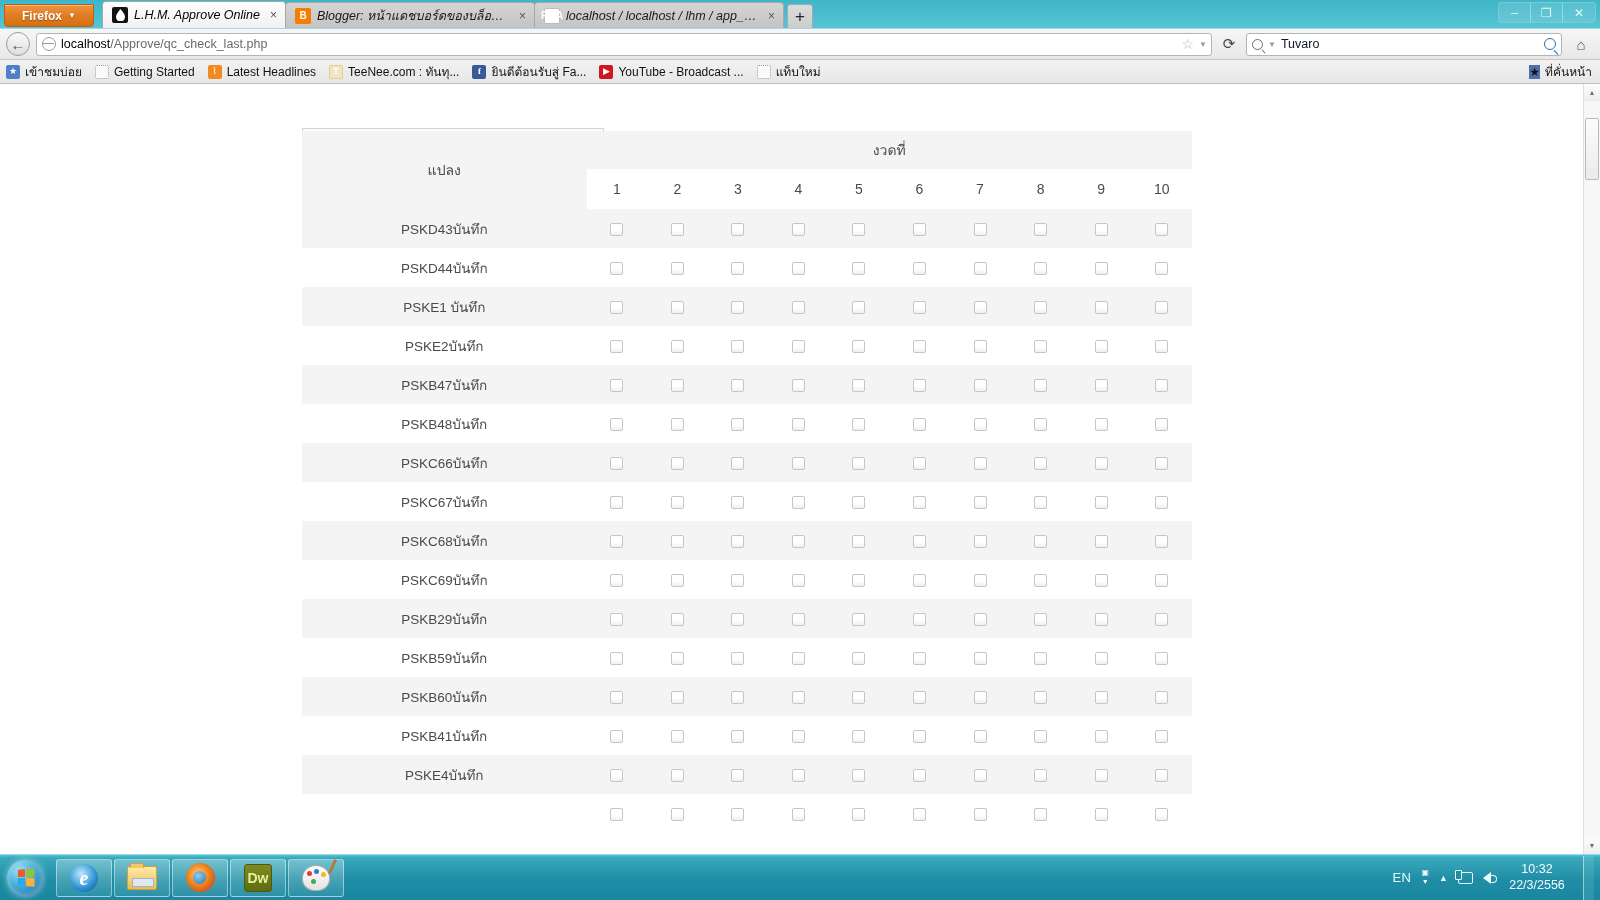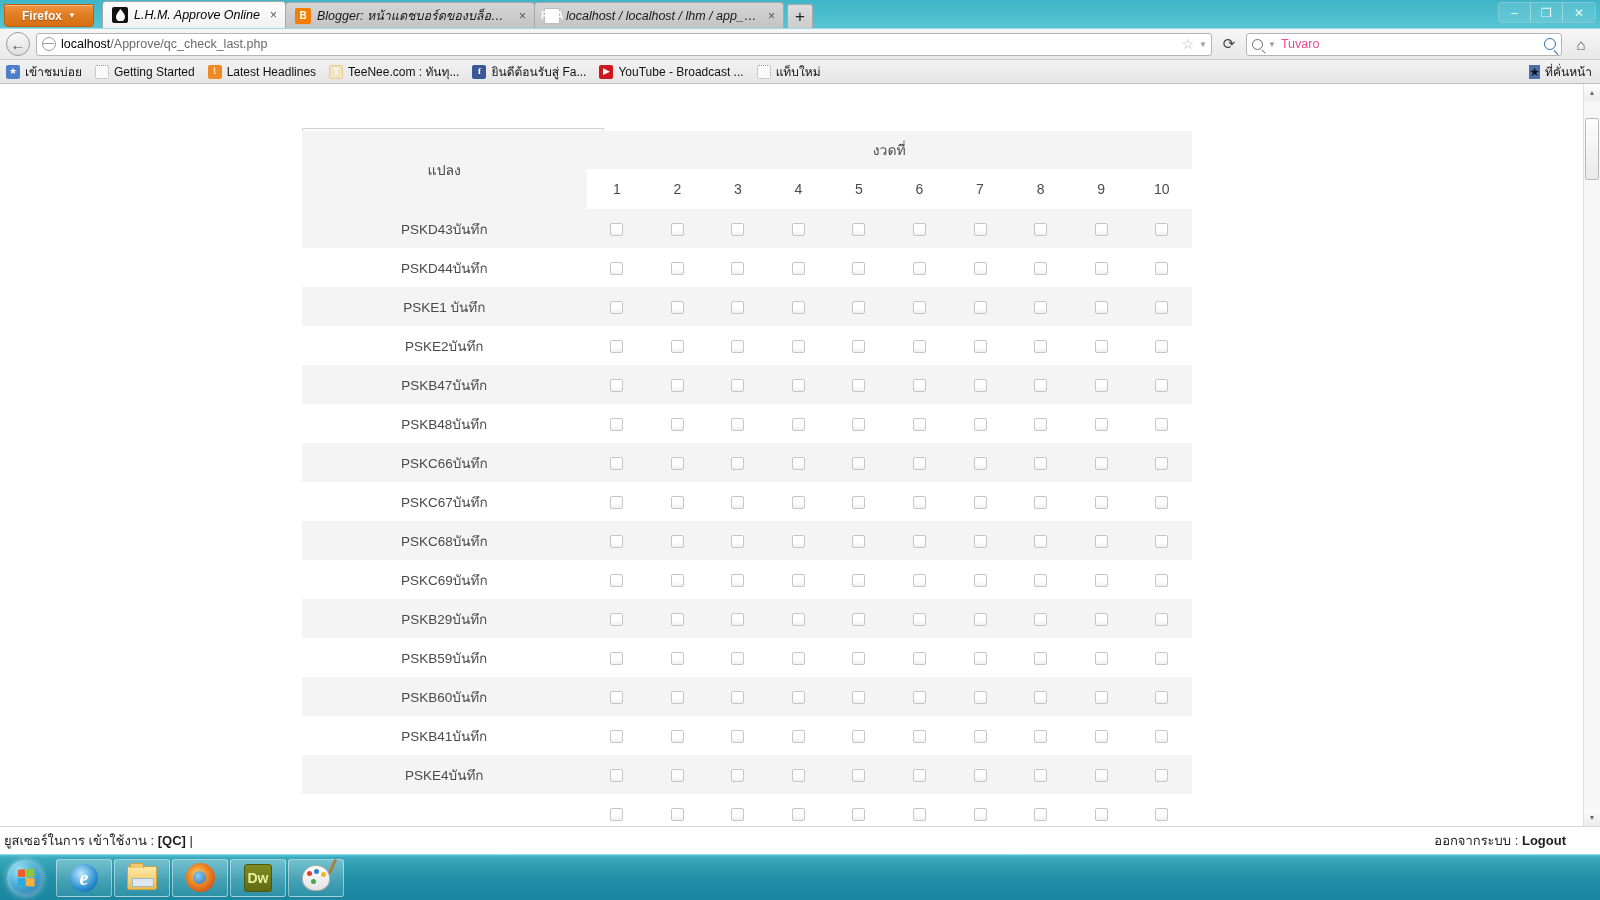--- a/index.html
+++ b/index.html
@@ -158,21 +158,21 @@
   }
   .mag {
     width: 11px; height: 11px; border: 1.6px solid #6d6d6d;
     border-radius: 50%; position: relative; flex: 0 0 11px;
   }
   .mag:after {
     content: ""; position: absolute; right: -4px; bottom: -3px;
     width: 5px; height: 0; border-top: 1.6px solid #6d6d6d;
     transform: rotate(45deg);
   }
-  .search-val { flex: 1 1 auto; color: #ec4899; }
+  .search-val { flex: 1 1 auto; color: #0f172a; }
   .mag-blue {
     width: 12px; height: 12px; border: 1.8px solid #2f6fa8;
     border-radius: 50%; position: relative; flex: 0 0 12px;
   }
   .mag-blue:after {
     content: ""; position: absolute; right: -4px; bottom: -4px;
     width: 6px; height: 0; border-top: 1.8px solid #2f6fa8;
     transform: rotate(45deg);
   }
   .homebtn { width: 26px; display: flex; align-items: center; justify-content: center; color: #555; font-size: 15px; flex: 0 0 auto; }
@@ -811,24 +811,20 @@
       </table>
     </div>
 
     <div class="pagescroll">
       <div class="sb-arrow">▲</div>
       <div class="sb-thumb"></div>
       <div class="sb-arrow bottom">▼</div>
     </div>
   </div>
 
-  <div class="statusbar">
-    <div><span>ยูสเซอร์ในการ เข้าใช้งาน : </span><b>[QC]</b><span> |</span></div>
-    <div class="status-right"><span>ออกจากระบบ : </span><b>Logout</b></div>
-  </div>
 
   <div class="taskbar">
     <div class="startorb">
       <div class="orb">
         <span class="flag">
             <i></i>
             <i></i>
             <i></i>
             <i></i>
           </span>
@@ -851,15 +847,31 @@
       <div class="taskitem">
         <span class="ti-paint">
             <i></i>
             <i></i>
             <i></i>
             <i></i>
           </span>
       </div>
     </div>
 
+    <div class="tray">
+      <span class="lang">EN</span>
+      <span class="updown">▣<span>▾</span></span>
+      <span class="tray-icon" style="font-size:9px;">▲</span>
+      <span class="tray-icon">
+          <span class="monitor"></span>
+        </span>
+      <span class="tray-icon">
+          <span class="speaker"></span>
+        </span>
+      <span class="clock">
+        <div>10:32</div>
+        <div>22/3/2556</div>
+      </span>
+      <span class="showdesk"></span>
+    </div>
   </div>
 
 </div>
 
 </body></html>

